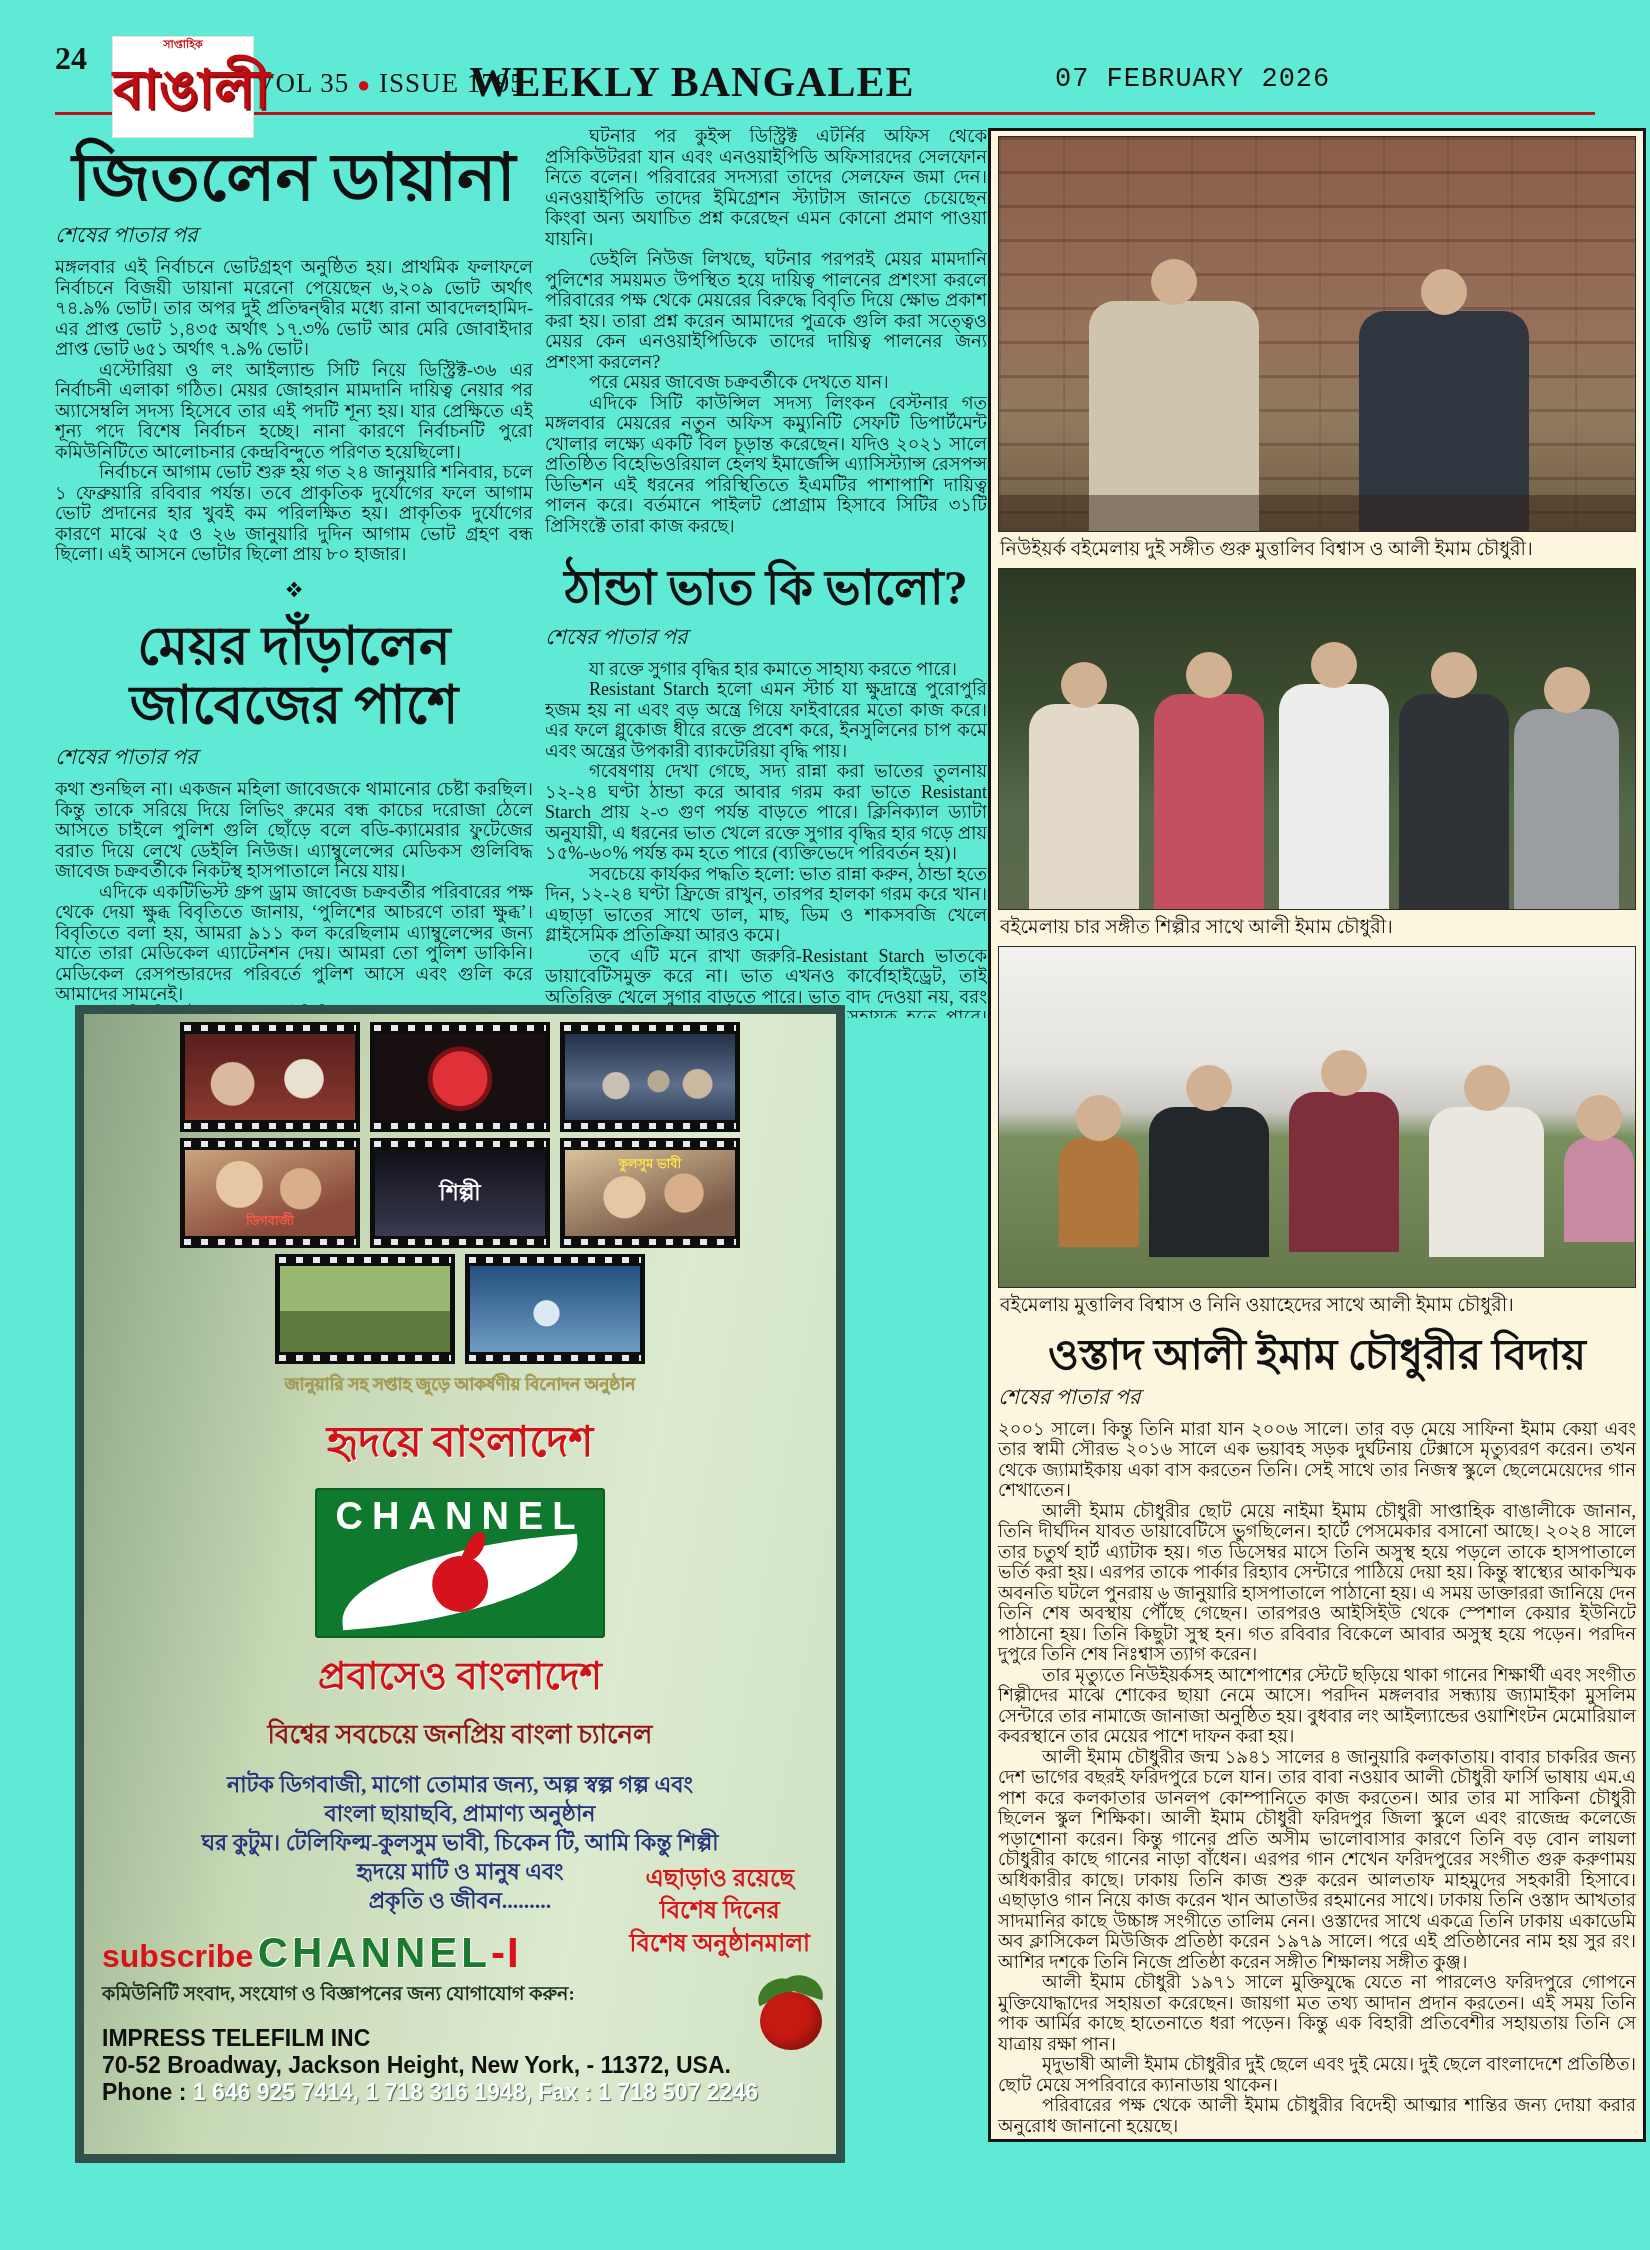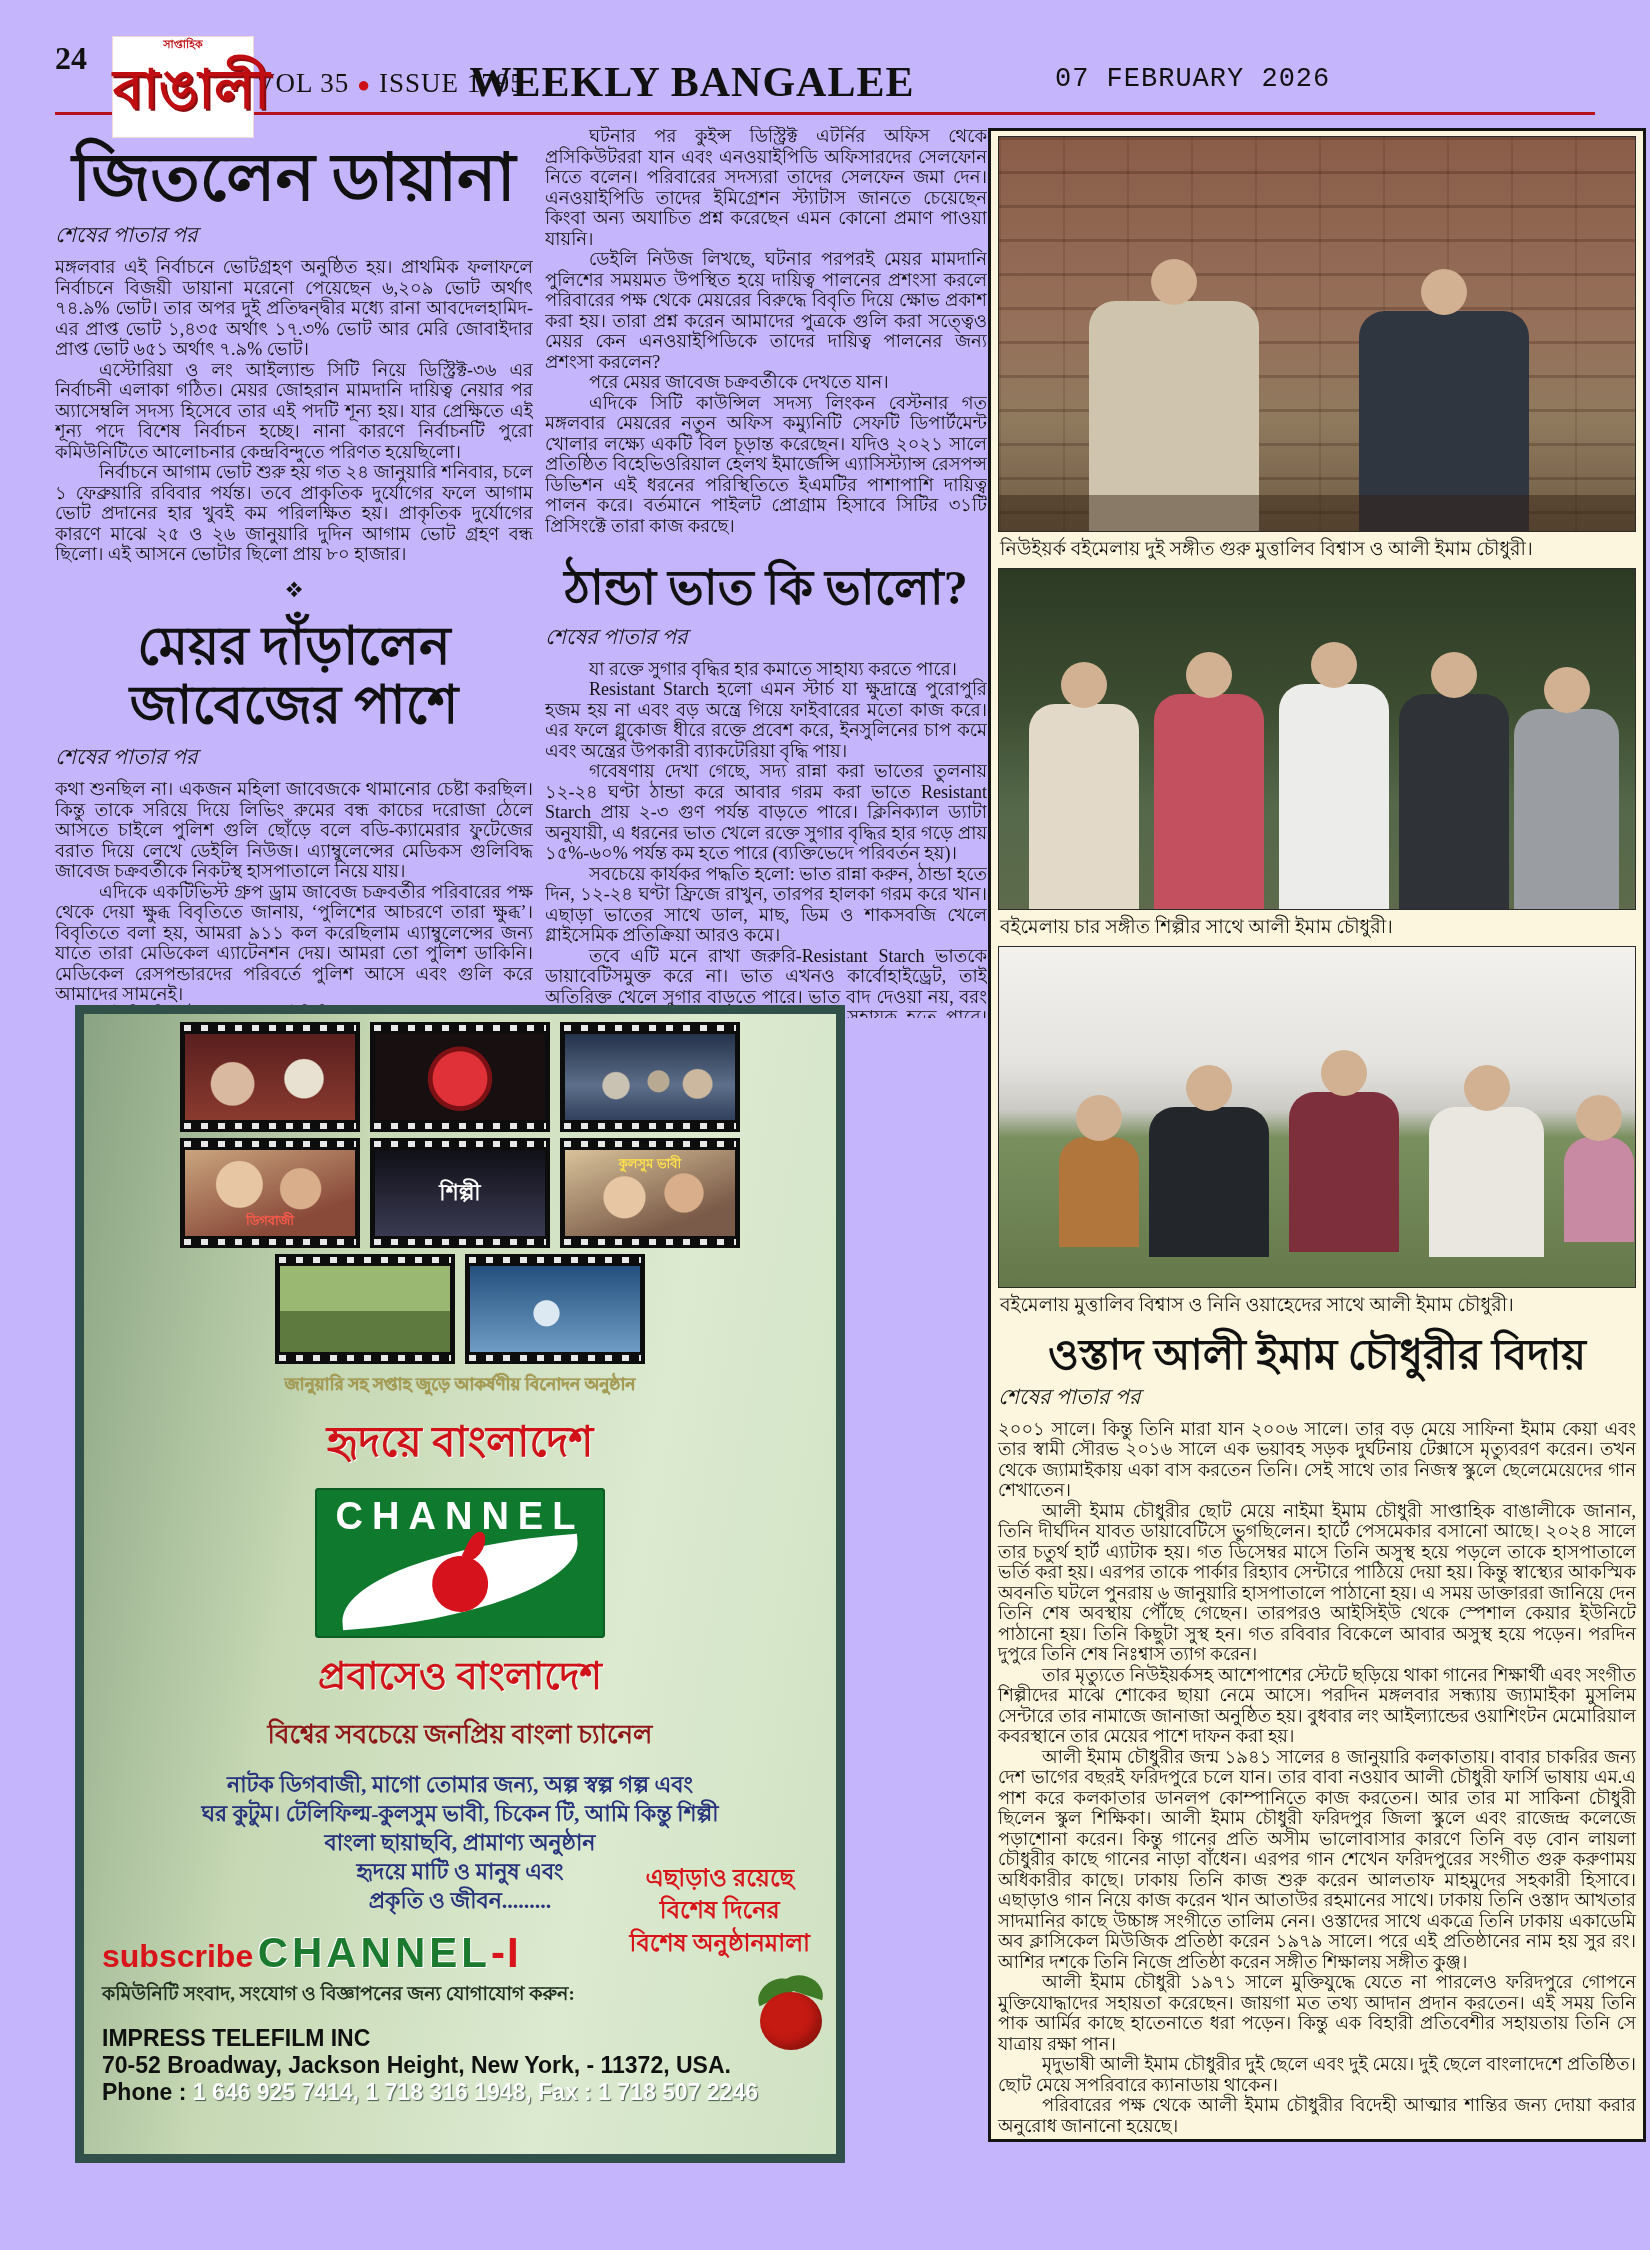--- a/index.html
+++ b/index.html
@@ -1,16 +1,16 @@
 <!DOCTYPE html>
 <html lang="bn"><head>
 <meta charset="utf-8">
 <style>
   html,body{margin:0;padding:0;background:#d9d9d9;}
-  .page{position:relative;width:1650px;height:2250px;background:#c4b5fd;
+  .page{position:relative;width:1650px;height:2250px;background:#5eead4;
         font-family:"Liberation Serif",serif;color:#111;overflow:hidden;}
 
   
   .page-num{position:absolute;left:55px;top:40px;font-size:32px;font-weight:bold;}
   .header-rule{position:absolute;left:55px;width:1540px;top:112px;height:3px;background:#b5121b;}
   .logo-box{position:absolute;left:112px;top:36px;width:140px;height:100px;background:#fff;z-index:3;
             text-align:center;border:1px solid #f3d9d9;}
   .logo-top{color:#c00d12;font-size:11px;font-weight:bold;line-height:14px;}
   .logo-main{color:#c00d12;font-size:54px;font-weight:bold;line-height:78px;
              text-shadow:2px 2px 0 #8c0d10;}
@@ -276,22 +276,22 @@
         <div class="ci-eye">
           <div class="ci-ball"></div>
         </div>
       </div>
 
       <div class="ad-slogan2">প্রবাসেও বাংলাদেশ</div>
       <div class="ad-subtitle">বিশ্বের সবচেয়ে জনপ্রিয় বাংলা চ্যানেল</div>
 
       <div class="ad-copy">
         <div>নাটক ডিগবাজী, মাগো তোমার জন্য, অল্প স্বল্প গল্প এবং</div>
+        <div>বাংলা ছায়াছবি, প্রামাণ্য অনুষ্ঠান</div>
         <div>ঘর কুটুম। টেলিফিল্ম-কুলসুম ভাবী, চিকেন টি, আমি কিন্তু শিল্পী</div>
-        <div>বাংলা ছায়াছবি, প্রামাণ্য অনুষ্ঠান</div>
         <div>হৃদয়ে মাটি ও মানুষ এবং</div>
         <div>প্রকৃতি ও জীবন.........</div>
       </div>
 
       <div class="ad-subscribe">
         <span class="sub-word">subscribe</span>
         <span class="sub-brand">CHANNEL</span><span class="sub-brand-red">-I</span>
       </div>
       <div class="ad-contact">কমিউনিটি সংবাদ, সংযোগ ও বিজ্ঞাপনের জন্য যোগাযোগ করুন:</div>
 

